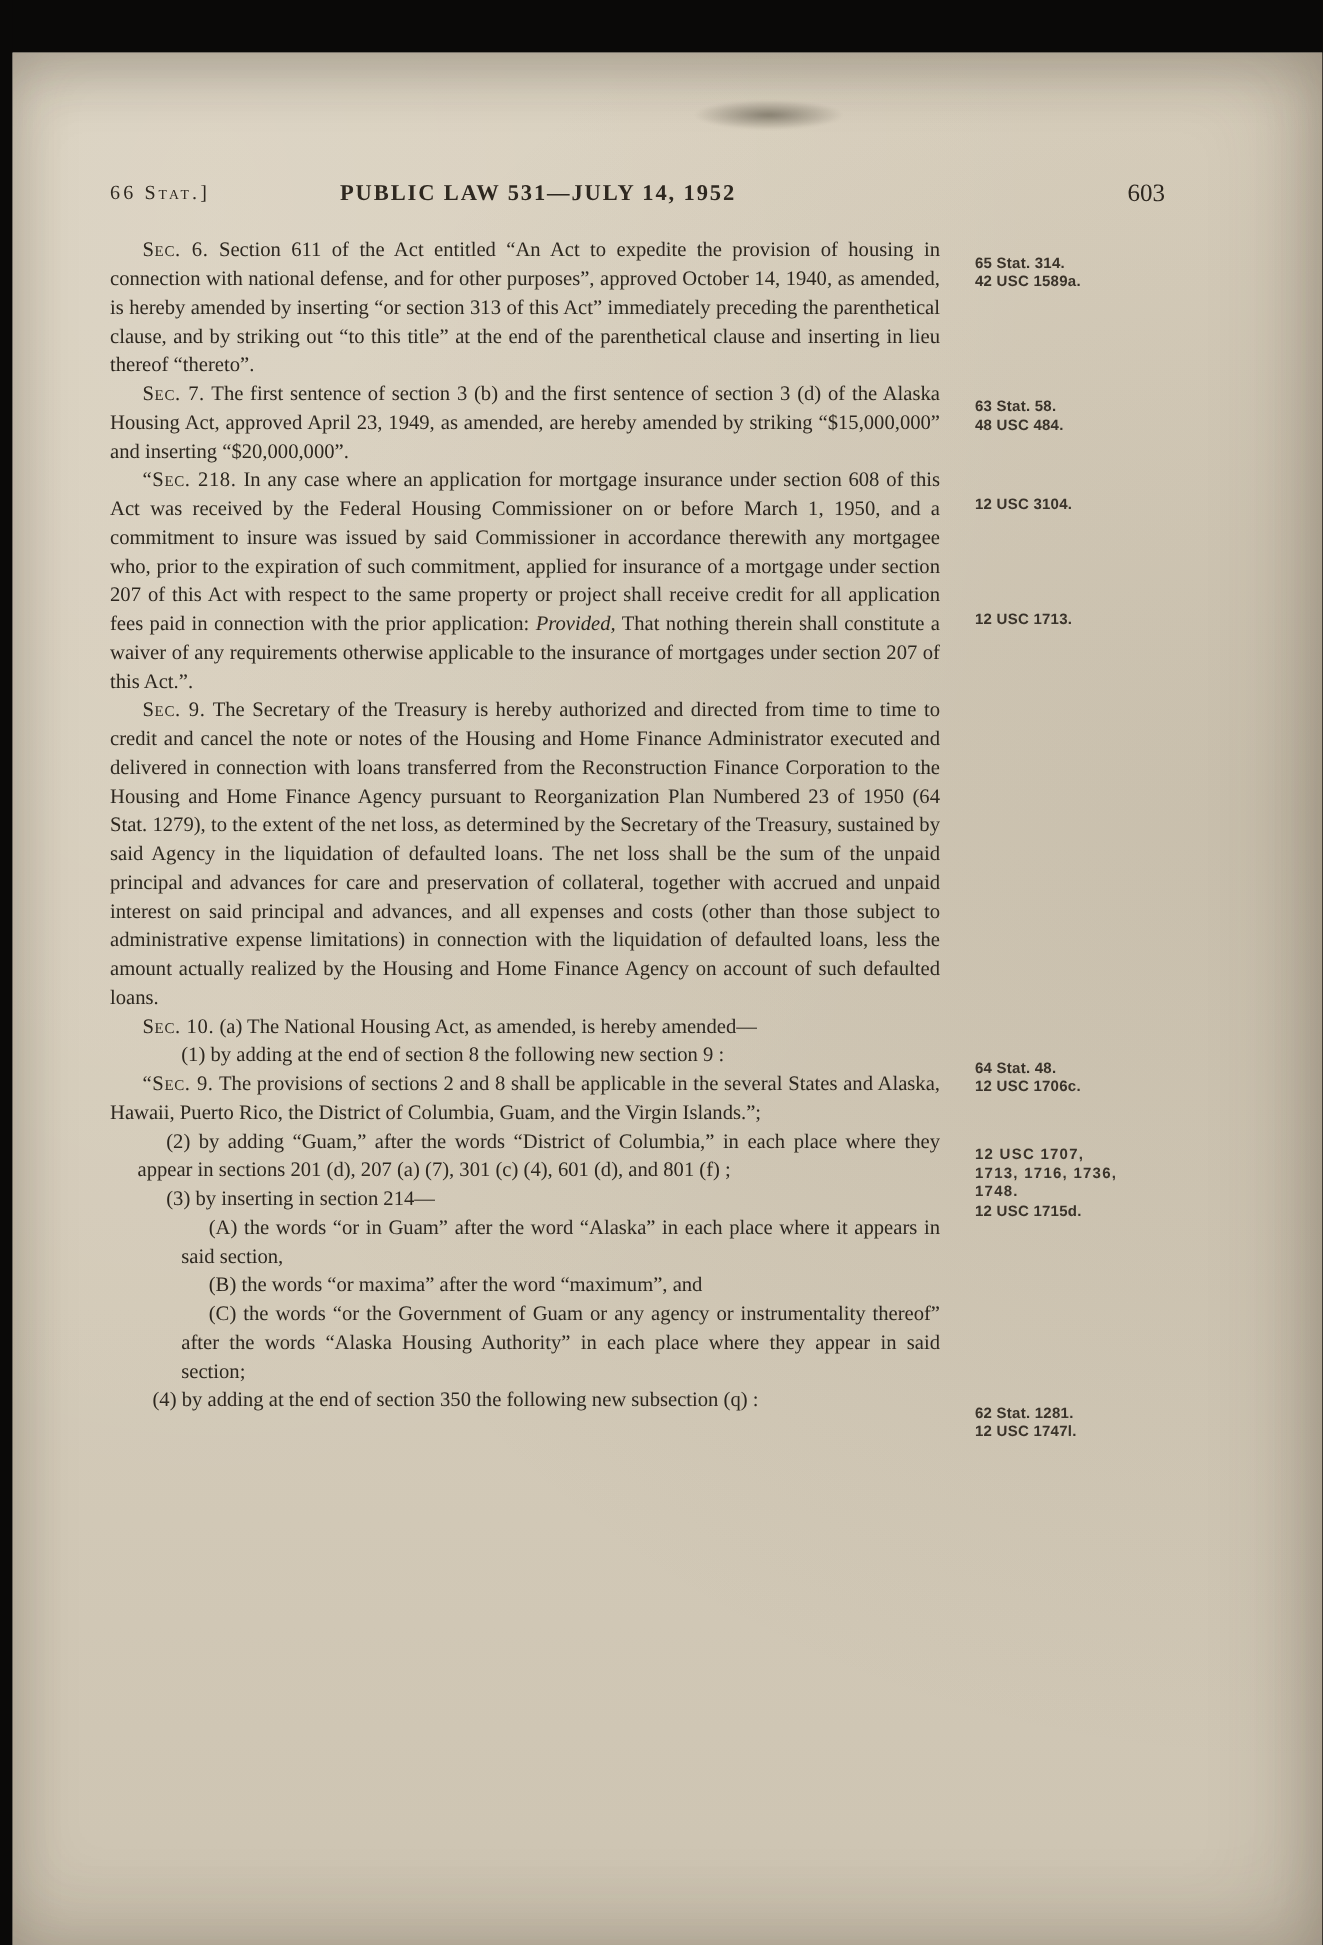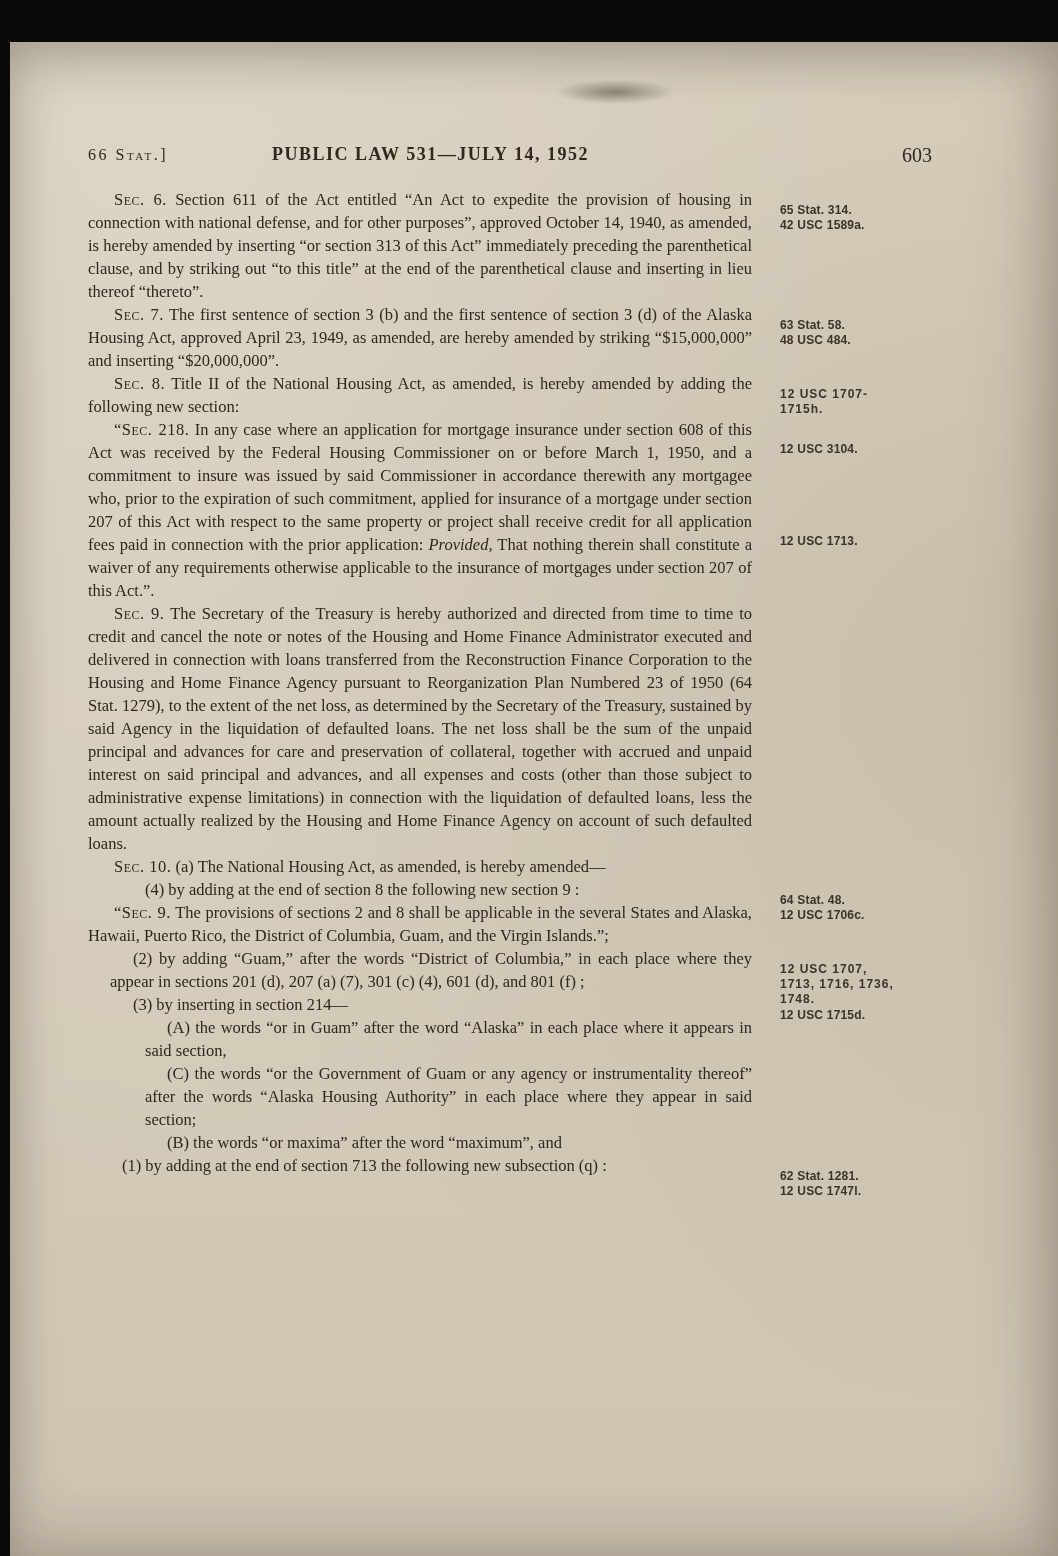--- a/index.html
+++ b/index.html
@@ -77,46 +77,40 @@
 42 USC 1589a.</span>
     </p>
 
     <p class="para">
       <span class="sc">Sec. 7.</span>
       <span>The first sentence of section 3 (b) and the first sentence of section 3 (d) of the Alaska Housing Act, approved April 23, 1949, as amended, are hereby amended by striking “$15,000,000” and inserting “$20,000,000”.</span>
       <span class="note">63 Stat. 58.
 48 USC 484.</span>
     </p>
 
-    <p class="para">
-      <span class="sc">Sec. 8.</span>
-      <span>Title II of the National Housing Act, as amended, is hereby amended by adding the following new section:</span>
-      <span class="note spread">12 USC 1707-
-1715h.</span>
-    </p>
 
     <p class="para">
       <span class="sc">“Sec. 218.</span>
       <span>In any case where an application for mortgage insurance under section 608 of this Act was received by the Federal Housing Commissioner on or before March 1, 1950, and a commitment to insure was issued by said Commissioner in accordance therewith any mortgagee who, prior to the expiration of such commitment, applied for insurance of a mortgage under section 207 of this Act with respect to the same property or project shall receive credit for all application fees paid in connection with the prior application: </span><span class="it">Provided,</span><span> That nothing therein shall constitute a waiver of any requirements otherwise applicable to the insurance of mortgages under section 207 of this Act.”.</span>
       <span class="note pos-a">12 USC 3104.</span>
       <span class="note pos-b">12 USC 1713.</span>
     </p>
 
     <p class="para">
       <span class="sc">Sec. 9.</span>
       <span>The Secretary of the Treasury is hereby authorized and directed from time to time to credit and cancel the note or notes of the Housing and Home Finance Administrator executed and delivered in connection with loans transferred from the Reconstruction Finance Corporation to the Housing and Home Finance Agency pursuant to Reorganization Plan Numbered 23 of 1950 (64 Stat. 1279), to the extent of the net loss, as determined by the Secretary of the Treasury, sustained by said Agency in the liquidation of defaulted loans. The net loss shall be the sum of the unpaid principal and advances for care and preservation of collateral, together with accrued and unpaid interest on said principal and advances, and all expenses and costs (other than those subject to administrative expense limitations) in connection with the liquidation of defaulted loans, less the amount actually realized by the Housing and Home Finance Agency on account of such defaulted loans.</span>
     </p>
 
     <p class="para">
       <span class="sc">Sec. 10.</span>
       <span>(a) The National Housing Act, as amended, is hereby amended—</span>
     </p>
 
     <p class="item l1a">
-      <span>(4) by adding at the end of section 8 the following new section 9 :</span>
+      <span>(1) by adding at the end of section 8 the following new section 9 :</span>
       <span class="note">64 Stat. 48.
 12 USC 1706c.</span>
     </p>
 
     <p class="para">
       <span class="sc">“Sec. 9.</span>
       <span>The provisions of sections 2 and 8 shall be applicable in the several States and Alaska, Hawaii, Puerto Rico, the District of Columbia, Guam, and the Virgin Islands.”;</span>
     </p>
 
     <p class="item l1">
@@ -129,27 +123,27 @@
     <p class="item l1">
       <span>(3) by inserting in section 214—</span>
       <span class="note">12 USC 1715d.</span>
     </p>
 
     <p class="item l2">
       <span>(A) the words “or in Guam” after the word “Alaska” in each place where it appears in said section,</span>
     </p>
 
     <p class="item l2">
+      <span>(B) the words “or maxima” after the word “maximum”, and</span>
+    </p>
+
+    <p class="item l2">
       <span>(C) the words “or the Government of Guam or any agency or instrumentality thereof” after the words “Alaska Housing Authority” in each place where they appear in said section;</span>
     </p>
 
-    <p class="item l2">
-      <span>(B) the words “or maxima” after the word “maximum”, and</span>
-    </p>
-
     <p class="item l1b">
-      <span>(1) by adding at the end of section 713 the following new subsection (q) :</span>
+      <span>(4) by adding at the end of section 350 the following new subsection (q) :</span>
       <span class="note">62 Stat. 1281.
 12 USC 1747l.</span>
     </p>
 
   </div>
 </div>
 
 </body></html>

